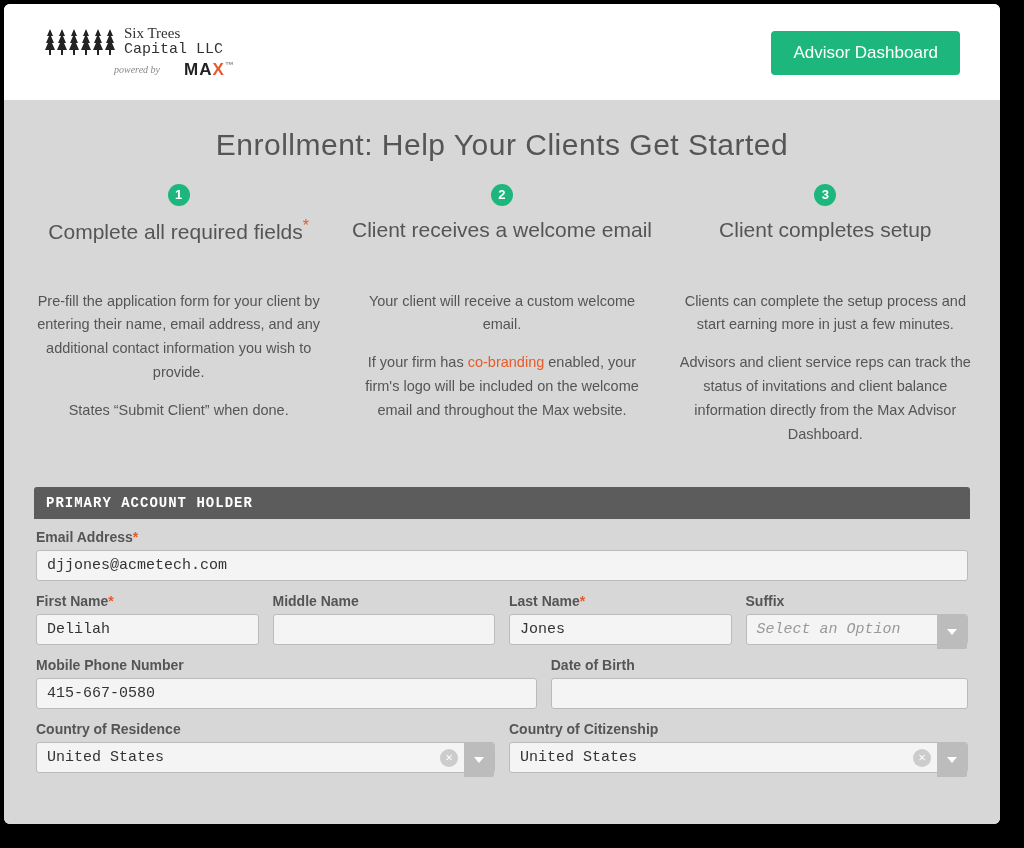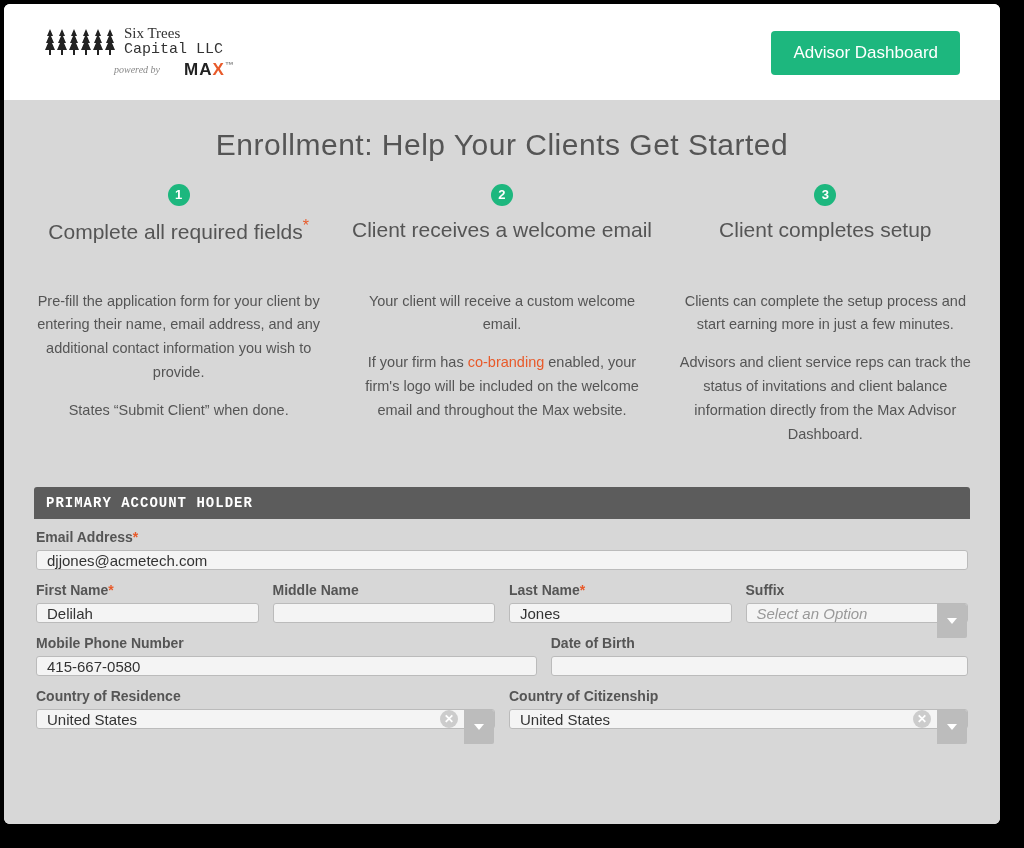--- a/index.html
+++ b/index.html
@@ -124,27 +124,28 @@
   .form-row { display: flex; gap: 14px; margin-bottom: 12px; }
   .field { flex: 1; display: flex; flex-direction: column; }
   .field label {
     font-size: 14px;
     font-weight: 700;
     color: #555;
     margin-bottom: 5px;
   }
   .req { color: #e85a2a; }
   .field input, .field .select {
-    height: 20px;
+    height: 31px;
     border: 1px solid #bbb;
     border-radius: 3px;
     background: #f4f4f4;
     padding: 0 10px;
     font-size: 15px;
     color: #333;
+    font-family: Liberation Mono, monospace;
   }
   .field input::placeholder { color: #aaa; }
   .select {
     display: flex;
     align-items: center;
     justify-content: space-between;
     position: relative;
     cursor: pointer;
   }
   .select .placeholder { color: #999; font-style: italic; }

